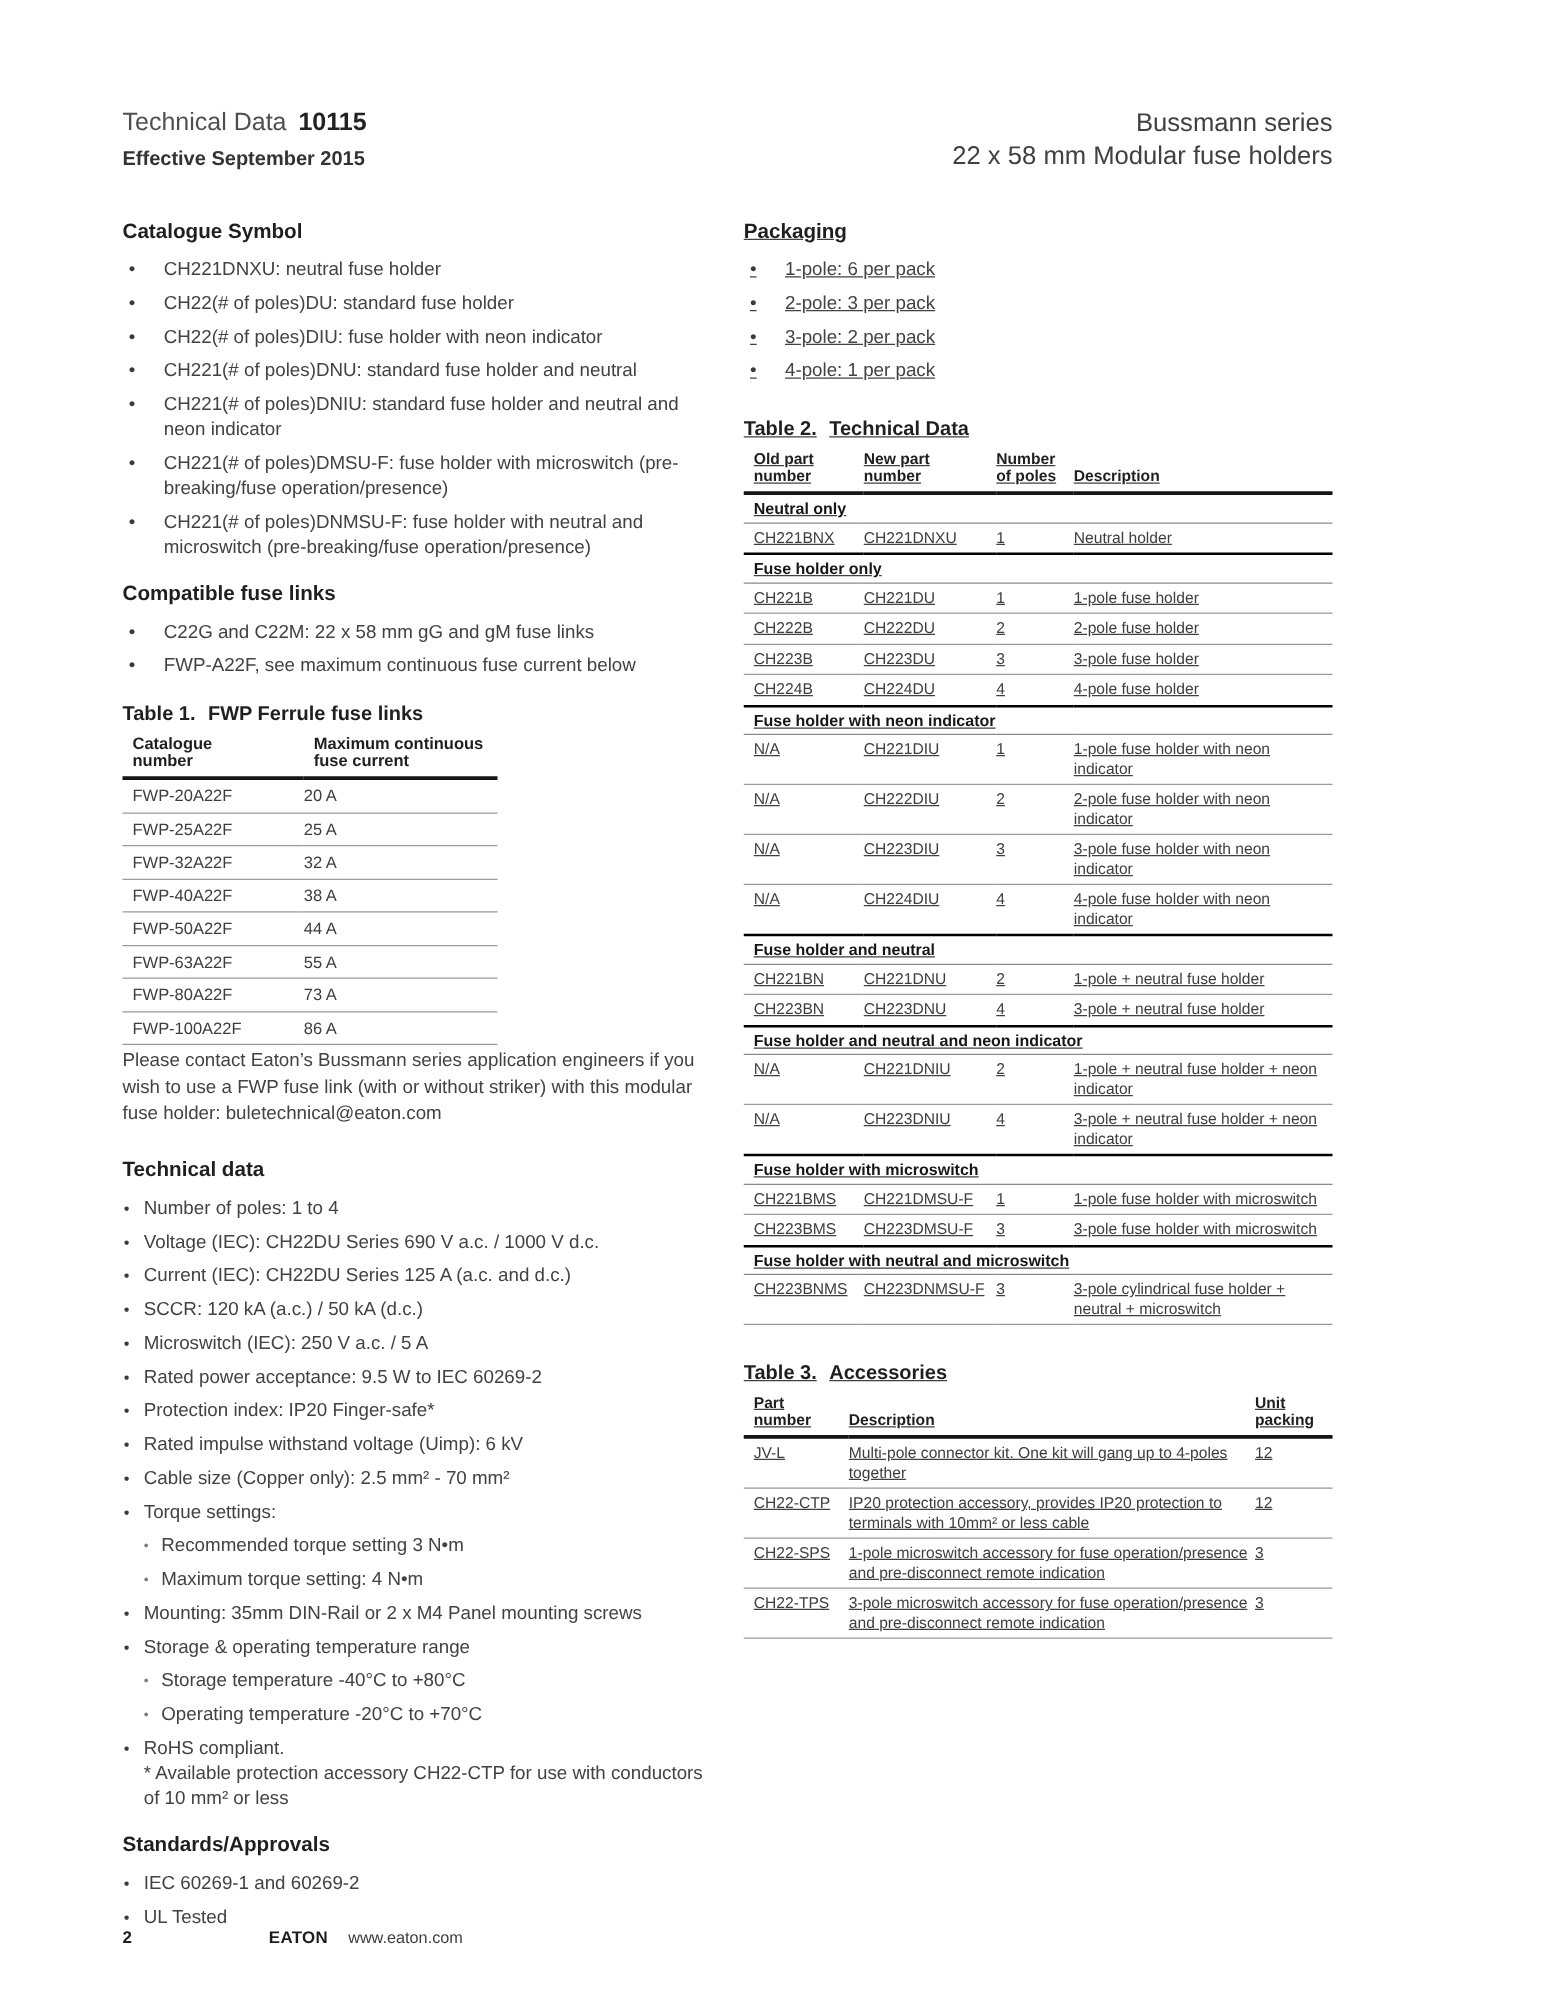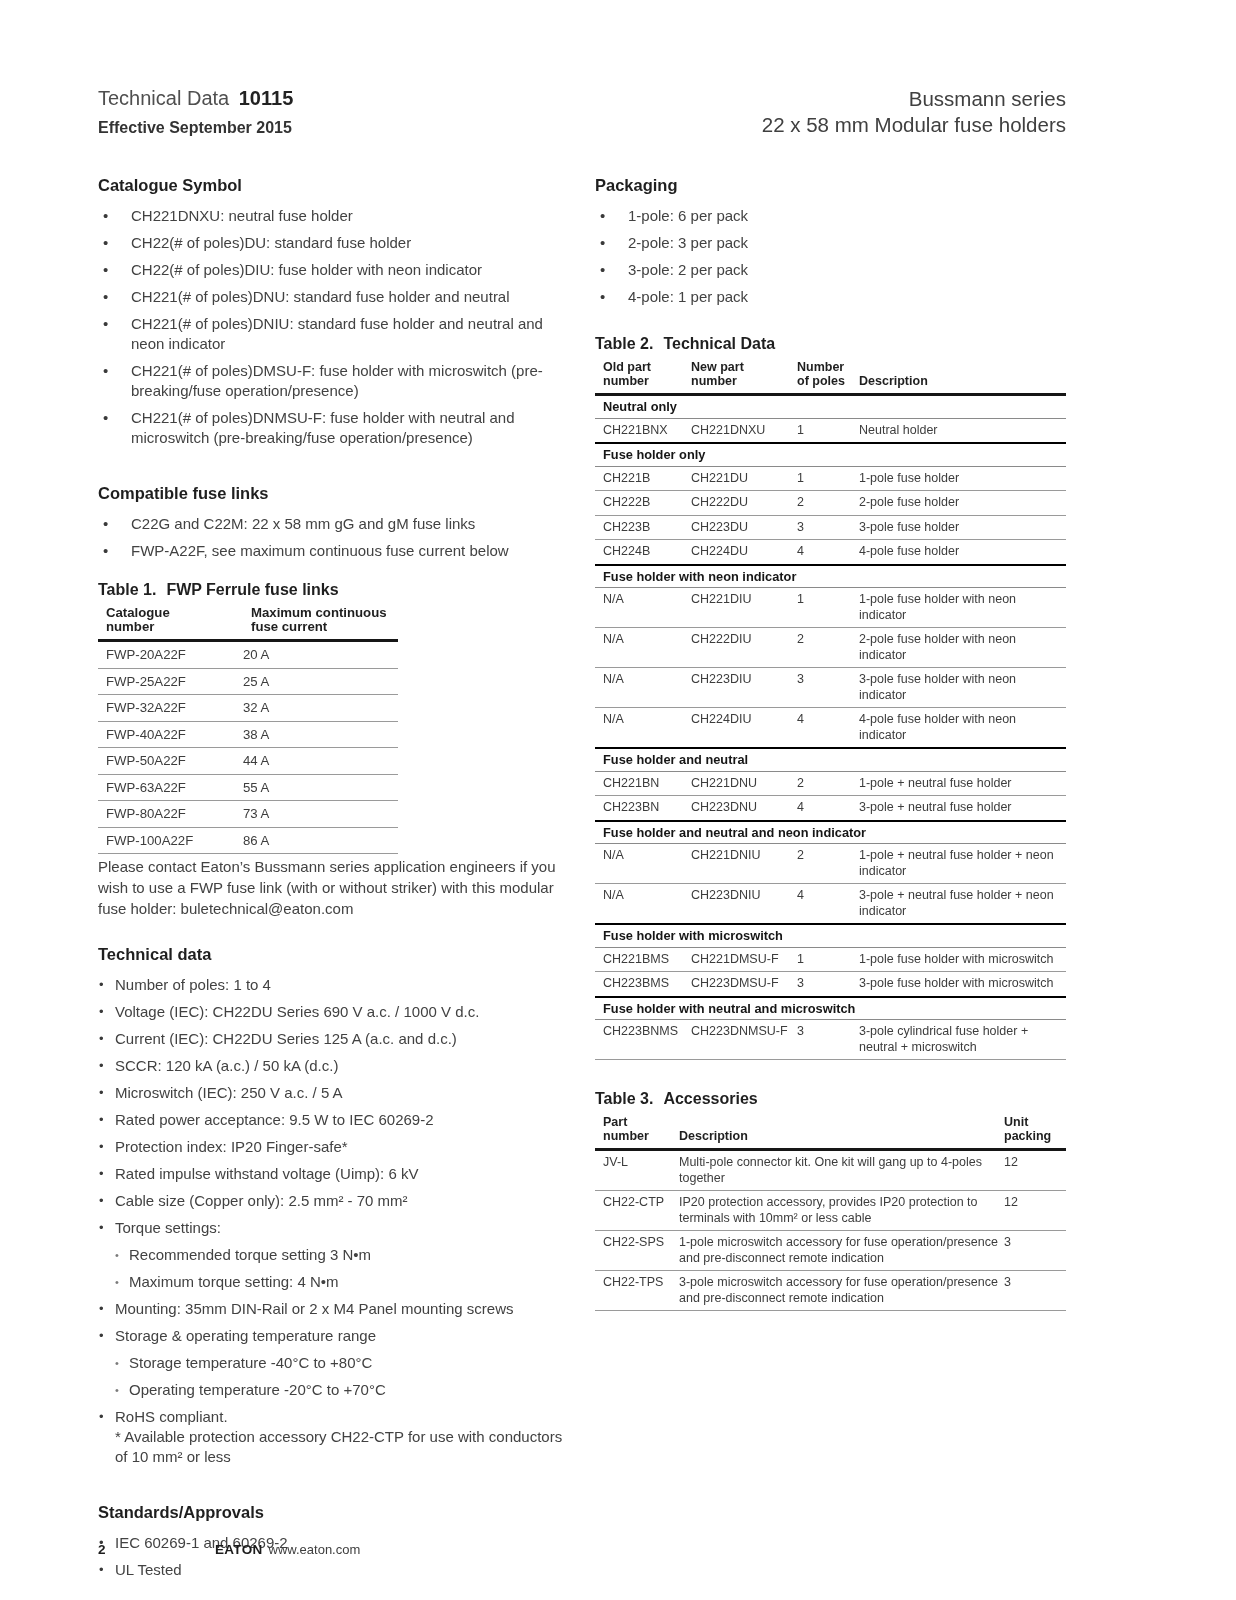--- a/index.html
+++ b/index.html
@@ -15,24 +15,24 @@
   .header { position:absolute; left:98px; top:86px; width:968px; display:flex; justify-content:space-between;gap:32px; }
   .doc-line { font-size:20px; line-height:24px; }
   .doc-type { color:#4f4f4f; }
   .doc-num  { font-weight:bold; color:#222; margin-left:4px; }
   .effective { font-size:16px; font-weight:bold; color:#333; margin-top:9px; }
   .brand { text-align:right; font-size:20.5px; line-height:26px; color:#404040; }
 
   
   .columns { position:absolute; left:98px; top:176px; width:968px; display:flex; }
   .col-left  { width:470px; margin-right:27px; }
-  .col-right { width:471px; }
+  .col-right { width:471px;text-decoration:underline; }
 
   .section-heading { font-size:16.5px; font-weight:bold; color:#1f1f1f; margin:0 0 11px 0; }
-  .mt { margin-top:36px; }
+  .mt { margin-top:18px; }
 
   
   .list { margin-bottom:6px; }
   .list .li { display:flex; font-size:15px; line-height:20px; margin-bottom:7px; color:#424242; }
   .list .blt { flex:0 0 33px; padding-left:5px; color:#3a3a3a; }
   .list .litxt { flex:1 1 auto; white-space:pre-line; }
   .list.tech .li { margin-bottom:7px; }
   .list.tech .blt { flex:0 0 17px; padding-left:1px; font-size:13px; }
   .list .li.sub { margin-left:16px; margin-bottom:7px; }
   .list .li.sub .blt { flex:0 0 15px; font-size:11px; color:#7a7a7a; padding-left:1px; }
@@ -70,21 +70,21 @@
   #table2 th:nth-child(3), #table2 td:nth-child(3) { width:62px; }
   #table2 tr.section td { padding-left:8px !important; }
 
   #table3 th:nth-child(1), #table3 td:nth-child(1) { width:84px; padding-left:8px; }
   #table3 th:nth-child(2), #table3 td:nth-child(2) { width:325px; }
 
   
   .footer { position:absolute; left:98px; top:1542px; display:flex; align-items:baseline; font-size:13px; }
   .pagenum { font-weight:bold; color:#1c1c1c; width:117px; font-size:13.5px; }
   .company { font-weight:bold; color:#1c1c1c; font-size:13.5px; letter-spacing:0.3px; }
-  .website { margin-left:6px; color:#3d3d3d; }
+  .website { margin-left:16px; color:#3d3d3d; }
 </style>
 </head>
 <body>
 
 <div class="page">
 
   <div class="header">
     <div>
       <div class="doc-line">
         <span class="doc-type">Technical Data</span>

